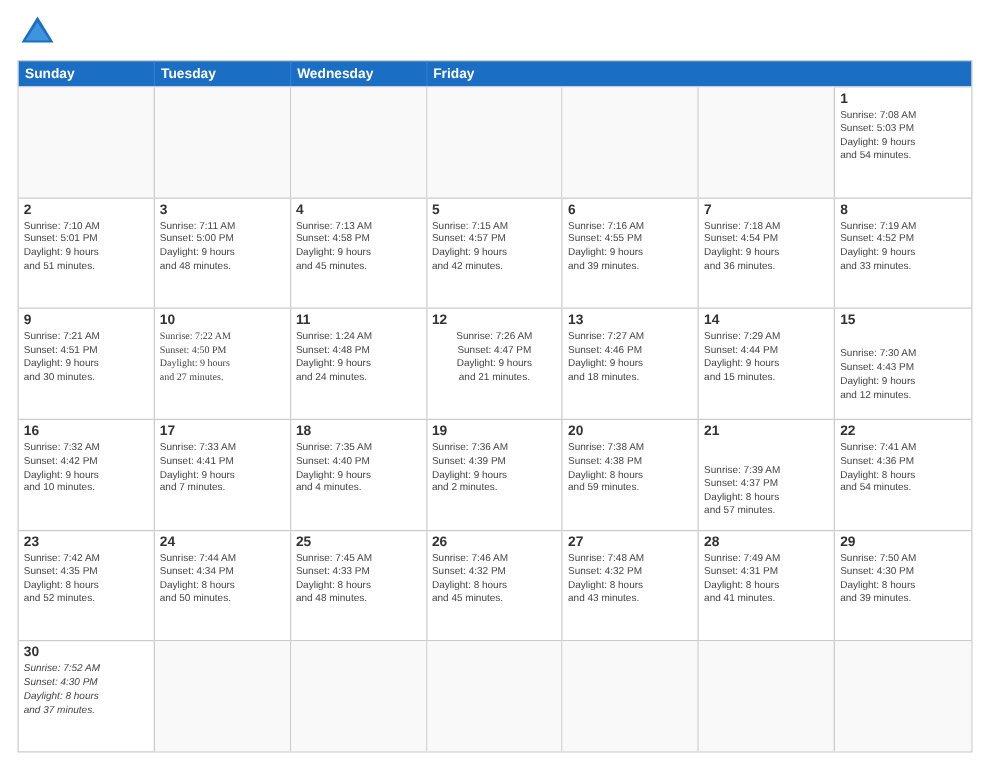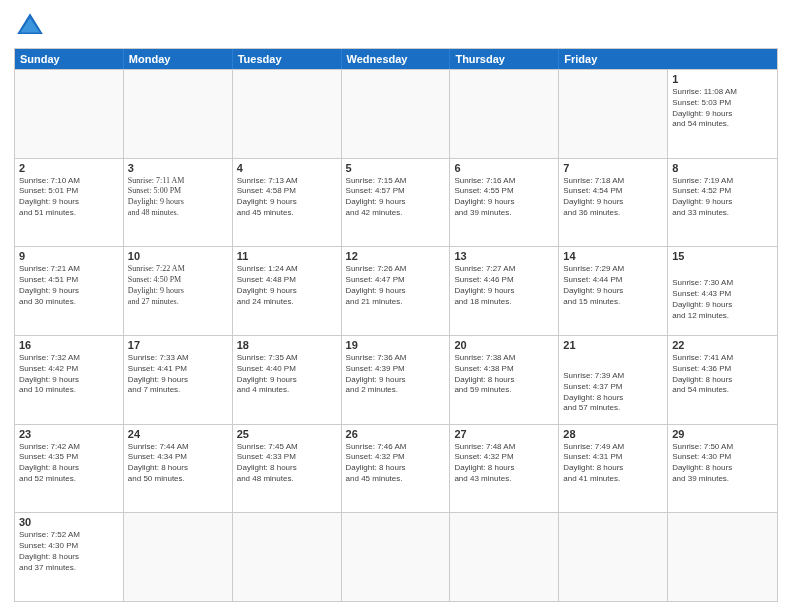--- a/index.html
+++ b/index.html
@@ -125,53 +125,51 @@
       </div>
     </div>
     <div class="title-block">
       <div class="month-title"></div>
       <div class="location"></div>
     </div>
   </div>
   <div class="calendar">
     <div class="cal-header" id="cal-header">
         <div class="cal-header-cell">Sunday</div>
-        <div class="cal-header-cell">Monday</div>
         <div class="cal-header-cell">Tuesday</div>
         <div class="cal-header-cell">Wednesday</div>
-        <div class="cal-header-cell">Thursday</div>
         <div class="cal-header-cell">Friday</div>
       </div>
     <div class="cal-body" id="cal-body">
         <div class="cal-row">
           <div class="cal-cell empty"></div>
           <div class="cal-cell empty"></div>
           <div class="cal-cell empty"></div>
           <div class="cal-cell empty"></div>
           <div class="cal-cell empty"></div>
           <div class="cal-cell empty"></div>
           <div class="cal-cell">
             <span class="day-number">1</span>
-            <div class="day-info" style="white-space: pre-line;">Sunrise: 11:08 AM
+            <div class="day-info" style="white-space: pre-line;">Sunrise: 7:08 AM
 Sunset: 5:03 PM
 Daylight: 9 hours
 and 54 minutes.</div>
           </div>
         </div>
         <div class="cal-row">
           <div class="cal-cell">
             <span class="day-number">2</span>
             <div class="day-info" style="white-space: pre-line;">Sunrise: 7:10 AM
 Sunset: 5:01 PM
 Daylight: 9 hours
 and 51 minutes.</div>
           </div>
           <div class="cal-cell">
             <span class="day-number">3</span>
-            <div class="day-info" style="white-space: pre-line; font-family: Liberation Serif, serif;">Sunrise: 7:11 AM
+            <div class="day-info" style="white-space: pre-line;">Sunrise: 7:11 AM
 Sunset: 5:00 PM
 Daylight: 9 hours
 and 48 minutes.</div>
           </div>
           <div class="cal-cell">
             <span class="day-number">4</span>
             <div class="day-info" style="white-space: pre-line;">Sunrise: 7:13 AM
 Sunset: 4:58 PM
 Daylight: 9 hours
 and 45 minutes.</div>
@@ -222,21 +220,21 @@
           </div>
           <div class="cal-cell">
             <span class="day-number">11</span>
             <div class="day-info" style="white-space: pre-line;">Sunrise: 1:24 AM
 Sunset: 4:48 PM
 Daylight: 9 hours
 and 24 minutes.</div>
           </div>
           <div class="cal-cell">
             <span class="day-number">12</span>
-            <div class="day-info" style="white-space: pre-line;">Sunrise: 7:26 AM
+            <div class="day-info" style="white-space: pre-line; text-align: center;">Sunrise: 7:26 AM
 Sunset: 4:47 PM
 Daylight: 9 hours
 and 21 minutes.</div>
           </div>
           <div class="cal-cell">
             <span class="day-number">13</span>
             <div class="day-info" style="white-space: pre-line;">Sunrise: 7:27 AM
 Sunset: 4:46 PM
 Daylight: 9 hours
 and 18 minutes.</div>
@@ -354,21 +352,21 @@
             <span class="day-number">29</span>
             <div class="day-info" style="white-space: pre-line;">Sunrise: 7:50 AM
 Sunset: 4:30 PM
 Daylight: 8 hours
 and 39 minutes.</div>
           </div>
         </div>
         <div class="cal-row">
           <div class="cal-cell">
             <span class="day-number">30</span>
-            <div class="day-info" style="white-space: pre-line;">Sunrise: 7:52 AM
+            <div class="day-info" style="white-space: pre-line; font-style: italic;">Sunrise: 7:52 AM
 Sunset: 4:30 PM
 Daylight: 8 hours
 and 37 minutes.</div>
           </div>
           <div class="cal-cell empty"></div>
           <div class="cal-cell empty"></div>
           <div class="cal-cell empty"></div>
           <div class="cal-cell empty"></div>
           <div class="cal-cell empty"></div>
           <div class="cal-cell empty"></div>

